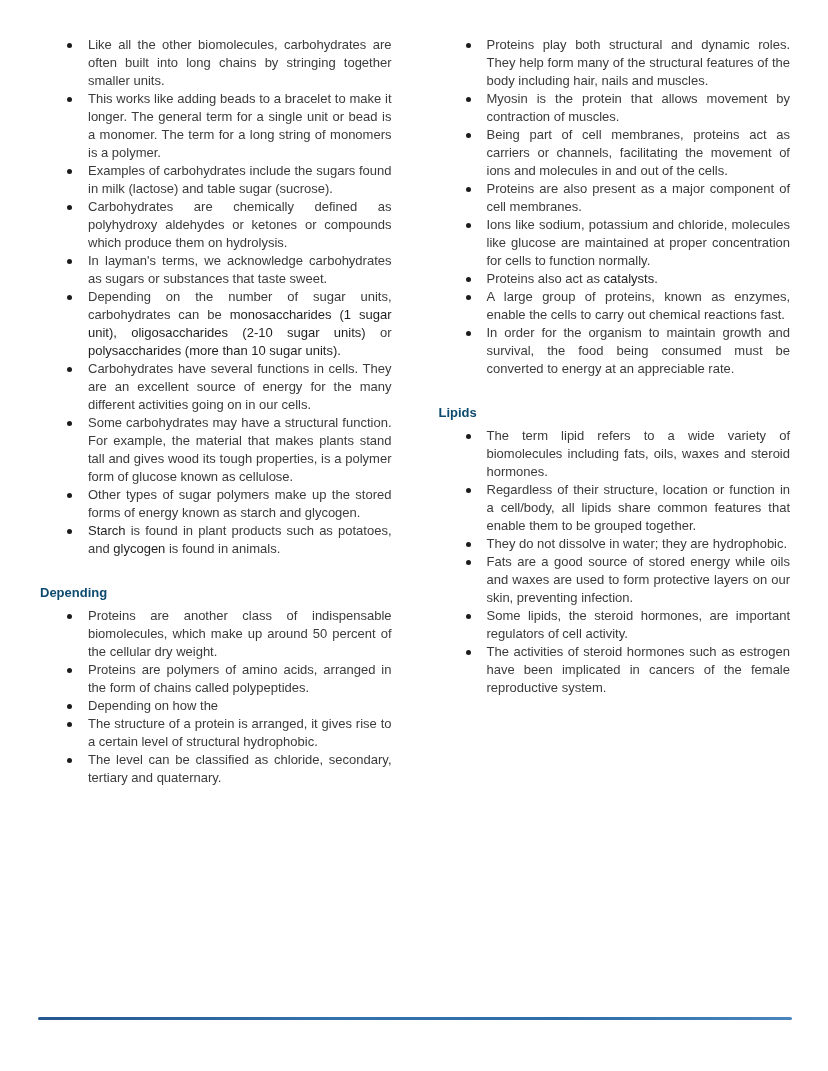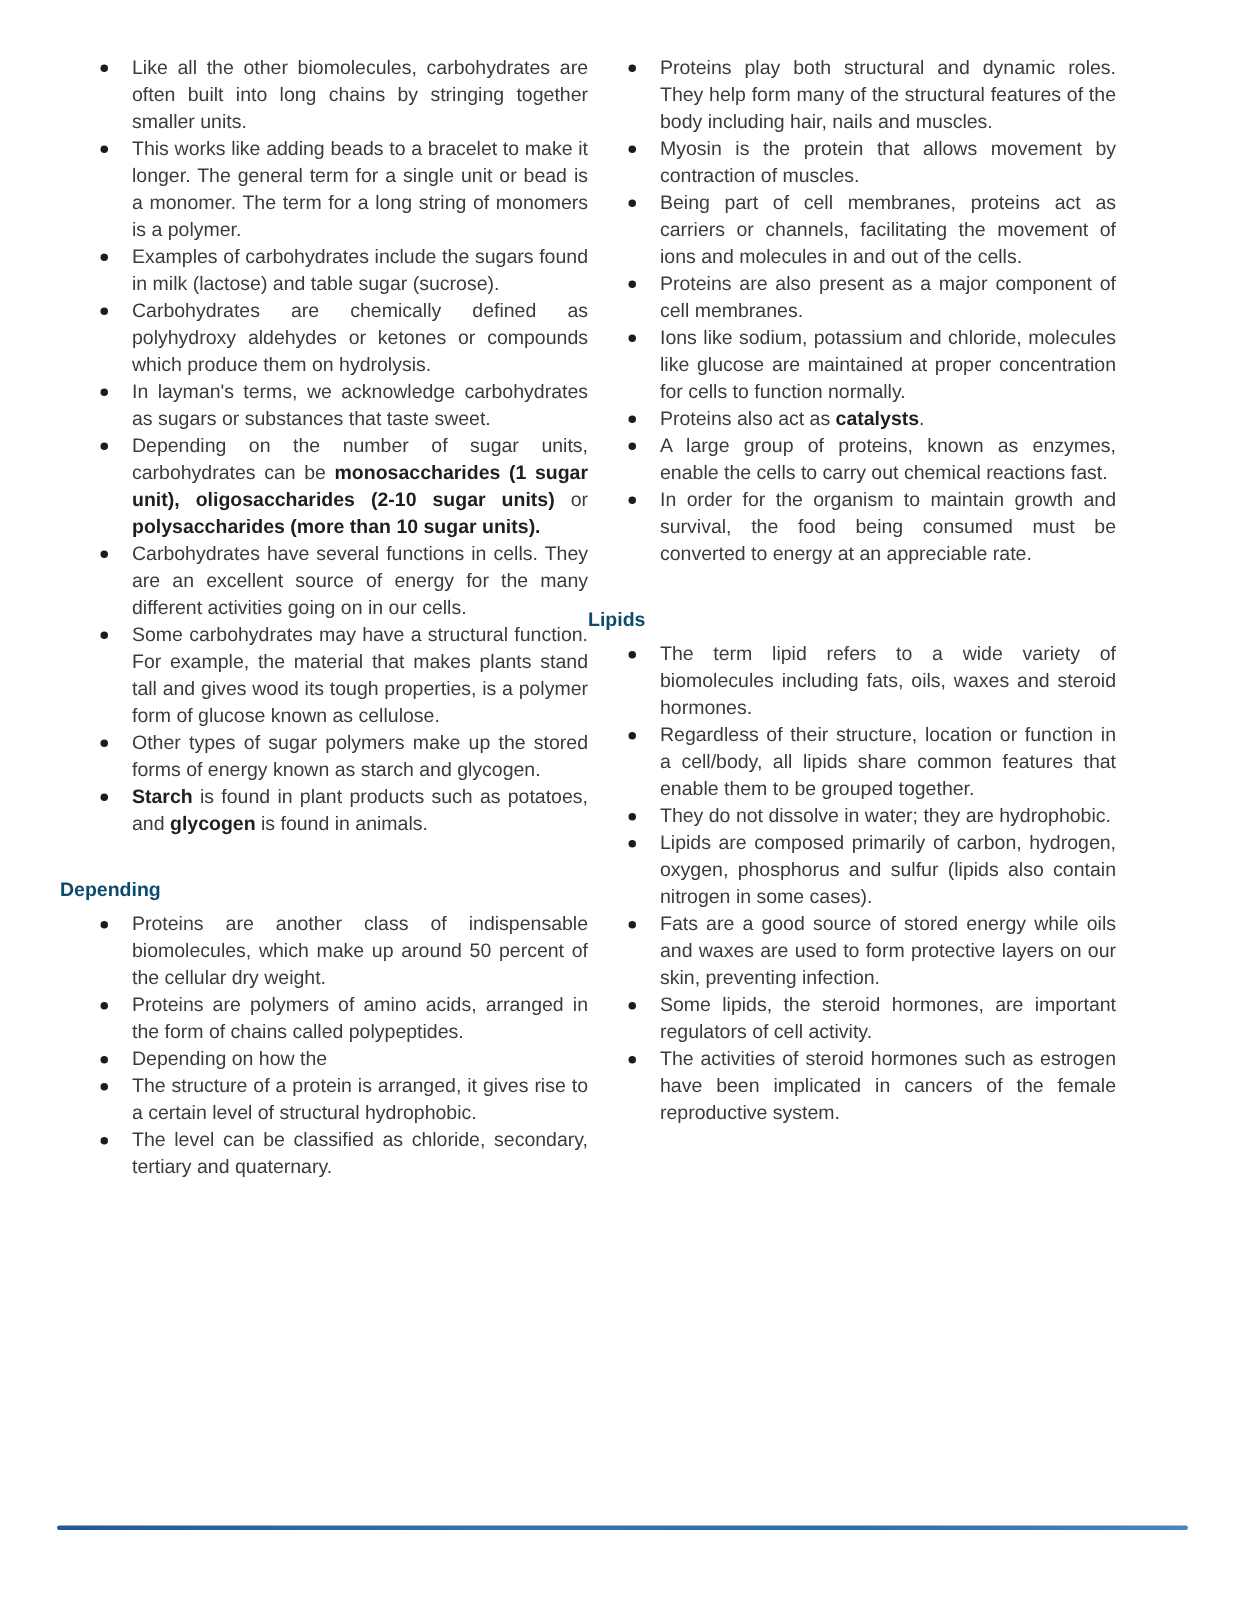--- a/index.html
+++ b/index.html
@@ -25,20 +25,21 @@
     font-weight: 400;
   }
   .rule {
     height: 3px;
     background: linear-gradient(to right, #24588f, #3572ad 40%, #2f6da8 70%, #4a85bd);
     border-radius: 2px;
   }
   header .rule { margin-top: 7px; }
   .content {
     display: flex;
+    gap: 47px;
     padding: 36px 38px 0 40px;
   }
   .col {
     width: 352px;
     font-size: 13px;
     line-height: 18px;
     text-align: justify;
     color: #3b3b3b;
   }
   .heading {
@@ -59,21 +60,21 @@
   .col li::before {
     content: "";
     position: absolute;
     left: 27px;
     top: 6.5px;
     width: 5px;
     height: 5px;
     border-radius: 50%;
     background: #1c1c1c;
   }
-  strong { color: #1f1f1f; font-weight: 700; }
+  strong { color: #1f1f1f; font-weight: 400; }
   footer .rule {
     position: absolute;
     left: 38px;
     right: 36px;
     top: 1017px;
   }
 </style>
 </head>
 <body>
 
@@ -111,21 +112,20 @@
           <li><span>Ions like sodium, potassium and chloride, molecules like glucose are maintained at proper concentration for cells to function normally.</span></li>
           <li><span>Proteins also act as </span><strong>catalysts</strong><span>.</span></li>
           <li><span>A large group of proteins, known as enzymes, enable the cells to carry out chemical reactions fast.</span></li>
           <li><span>In order for the organism to maintain growth and survival, the food being consumed must be converted to energy at an appreciable rate.</span></li>
         </ul>
         <div class="heading">Lipids</div>
         <ul>
           <li><span>The term lipid refers to a wide variety of biomolecules including fats, oils, waxes and steroid hormones.</span></li>
           <li><span>Regardless of their structure, location or function in a cell/body, all lipids share common features that enable them to be grouped together.</span></li>
           <li><span>They do not dissolve in water; they are hydrophobic.</span></li>
-          <li><span>Lipids are composed primarily of carbon, hydrogen, oxygen, phosphorus and sulfur (lipids also contain nitrogen in some cases).</span></li>
           <li><span>Fats are a good source of stored energy while oils and waxes are used to form protective layers on our skin, preventing infection.</span></li>
           <li><span>Some lipids, the steroid hormones, are important regulators of cell activity.</span></li>
           <li><span>The activities of steroid hormones such as estrogen have been implicated in cancers of the female reproductive system.</span></li>
         </ul>
       </section>
   </main>
 
   <footer>
     <div class="rule"></div>
   </footer>

